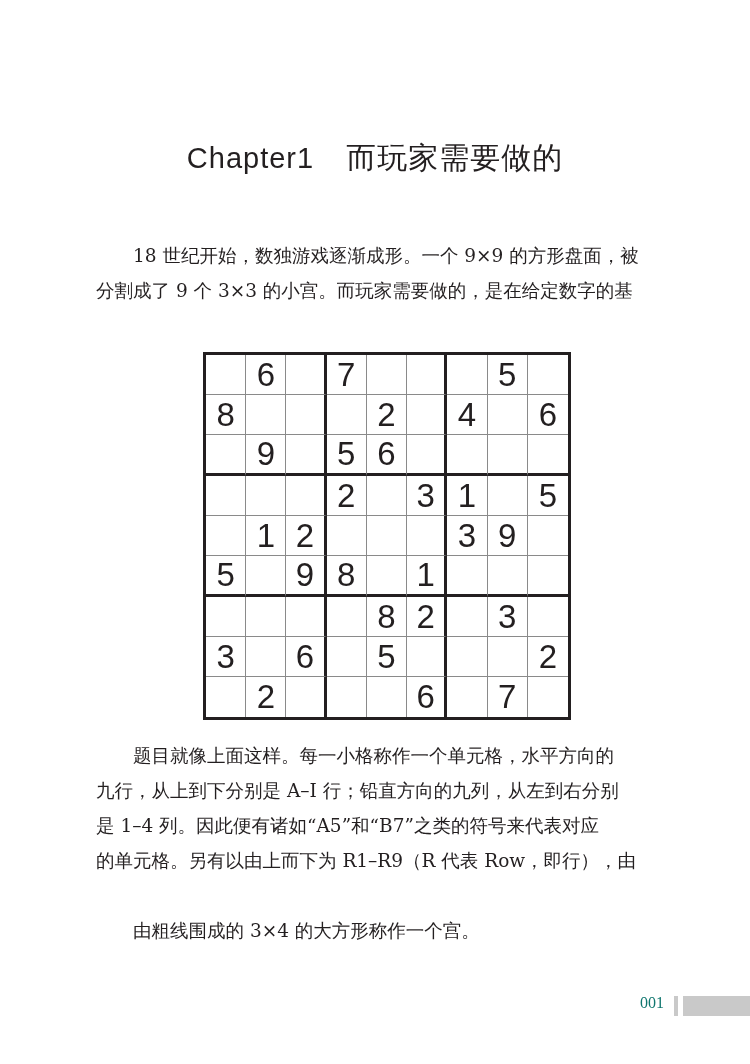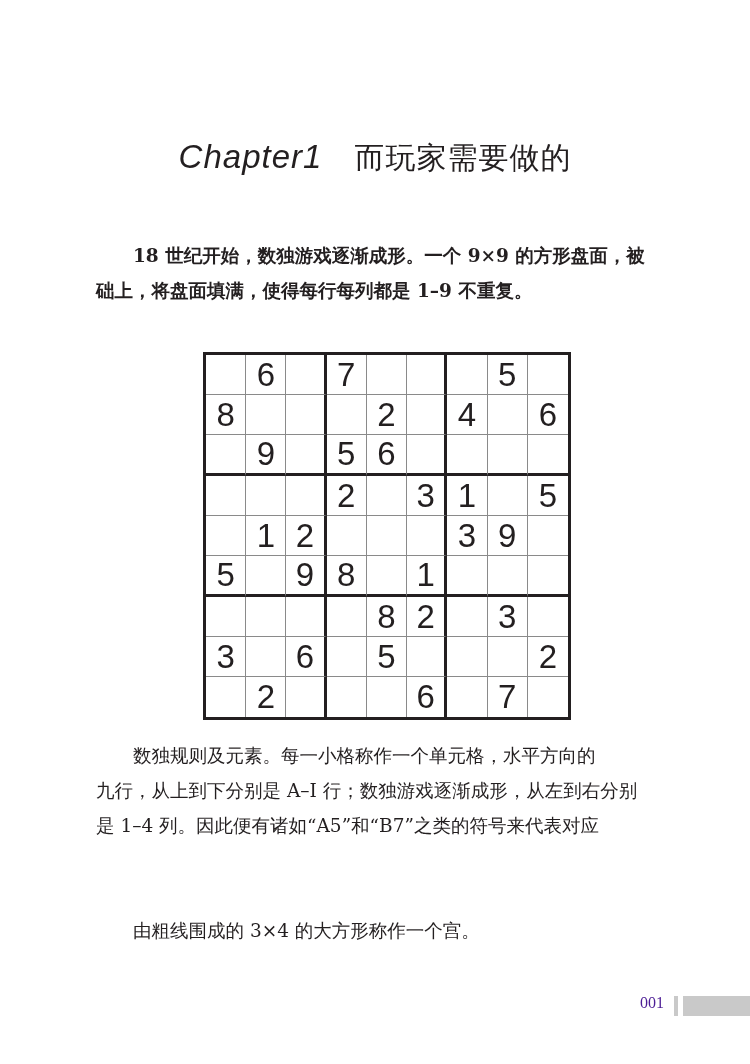--- a/index.html
+++ b/index.html
@@ -5,61 +5,61 @@
   html, body { margin: 0; padding: 0; }
   body {
     width: 750px; height: 1064px; background: #ffffff; position: relative; overflow: hidden;
     font-family: "DejaVu Serif", "Liberation Serif", serif; color: #231f20;
   }
   .title {
     position: absolute; left: 0; top: 138px; width: 750px; text-align: center;
     font-family: "DejaVu Sans", "Liberation Sans", sans-serif; font-size: 30px; color: #231f20;
     letter-spacing: 1px;
   }
-  .title .chap { font-family: "Liberation Sans", sans-serif; font-size: 33px; margin-right: 32px; font-style: italic; }
+  .title .chap { font-family: "Liberation Sans", sans-serif; font-size: 29px; margin-right: 32px; }
   .para {
     position: absolute; left: 96px; width: 566px; font-size: 18.5px; line-height: 35px;
     text-align: justify; margin: 0;
   }
   .para .line { display: block; white-space: nowrap; }
   .indent { padding-left: 37px; }
-  .p1 { top: 238px; font-weight: bold; }
+  .p1 { top: 238px; }
   .p2 { top: 738px; }
   .p3 { top: 913px; }
   .grid {
     position: absolute; left: 203px; top: 352px; width: 368px; height: 368px;
     border: 3px solid #231f20; box-sizing: border-box;
     display: grid; grid-template-columns: repeat(9, 1fr); grid-template-rows: repeat(9, 1fr);
   }
   .cell {
     border-right: 1px solid #8a8a8a; border-bottom: 1px solid #8a8a8a;
     display: flex; align-items: center; justify-content: center;
     font-family: "Liberation Sans", sans-serif; font-size: 33px; color: #231f20; box-sizing: border-box;
   }
   .cell.c3, .cell.c6 { border-right: 3px solid #231f20; }
   .cell.c9 { border-right: none; }
   .cell.r3, .cell.r6 { border-bottom: 3px solid #231f20; }
   .cell.r9 { border-bottom: none; }
   .pagenum {
-    position: absolute; left: 640px; top: 994px; font-size: 16px; color: #4c1d95;
+    position: absolute; left: 640px; top: 994px; font-size: 16px; color: #0f766e;
     font-family: "Liberation Serif", serif;
   }
   .pagebar-sep { position: absolute; left: 674px; top: 996px; width: 4px; height: 20px; background: #c9c9c9; }
   .pagebar { position: absolute; left: 683px; top: 996px; width: 67px; height: 20px; background: #c9c9c9; }
 </style>
 </head>
 <body>
 
 <div class="title">
   <span class="chap">Chapter1</span><span>而玩家需要做的</span>
 </div>
 
 <div class="para p1">
   <span class="line indent">18 世纪开始，数独游戏逐渐成形。一个 9×9 的方形盘面，被</span>
-  <span class="line">础上，将盘面填满，使得每行每列都是 1–9 不重复。</span>
+  <span class="line">分割成了 9 个 3×3 的小宫。而玩家需要做的，是在给定数字的基</span>
 </div>
 
 <div class="grid" id="grid">
     <div class="cell r1 c1"></div>
     <div class="cell r1 c2">6</div>
     <div class="cell r1 c3"></div>
     <div class="cell r1 c4">7</div>
     <div class="cell r1 c5"></div>
     <div class="cell r1 c6"></div>
     <div class="cell r1 c7"></div>
@@ -133,23 +133,24 @@
     <div class="cell r9 c3"></div>
     <div class="cell r9 c4"></div>
     <div class="cell r9 c5"></div>
     <div class="cell r9 c6">6</div>
     <div class="cell r9 c7"></div>
     <div class="cell r9 c8">7</div>
     <div class="cell r9 c9"></div>
   </div>
 
 <div class="para p2">
-  <span class="line indent">数独规则及元素。每一小格称作一个单元格，水平方向的</span>
-  <span class="line">九行，从上到下分别是 A–I 行；数独游戏逐渐成形，从左到右分别</span>
+  <span class="line indent">题目就像上面这样。每一小格称作一个单元格，水平方向的</span>
+  <span class="line">九行，从上到下分别是 A–I 行；铅直方向的九列，从左到右分别</span>
   <span class="line">是 1–4 列。因此便有诸如“A5”和“B7”之类的符号来代表对应</span>
+  <span class="line">的单元格。另有以由上而下为 R1–R9（R 代表 Row，即行），由</span>
 </div>
 
 <div class="para p3">
   <span class="line indent">由粗线围成的 3×4 的大方形称作一个宫。</span>
 </div>
 
 <div class="pagenum">001</div>
 <div class="pagebar-sep"></div>
 <div class="pagebar"></div>
 

